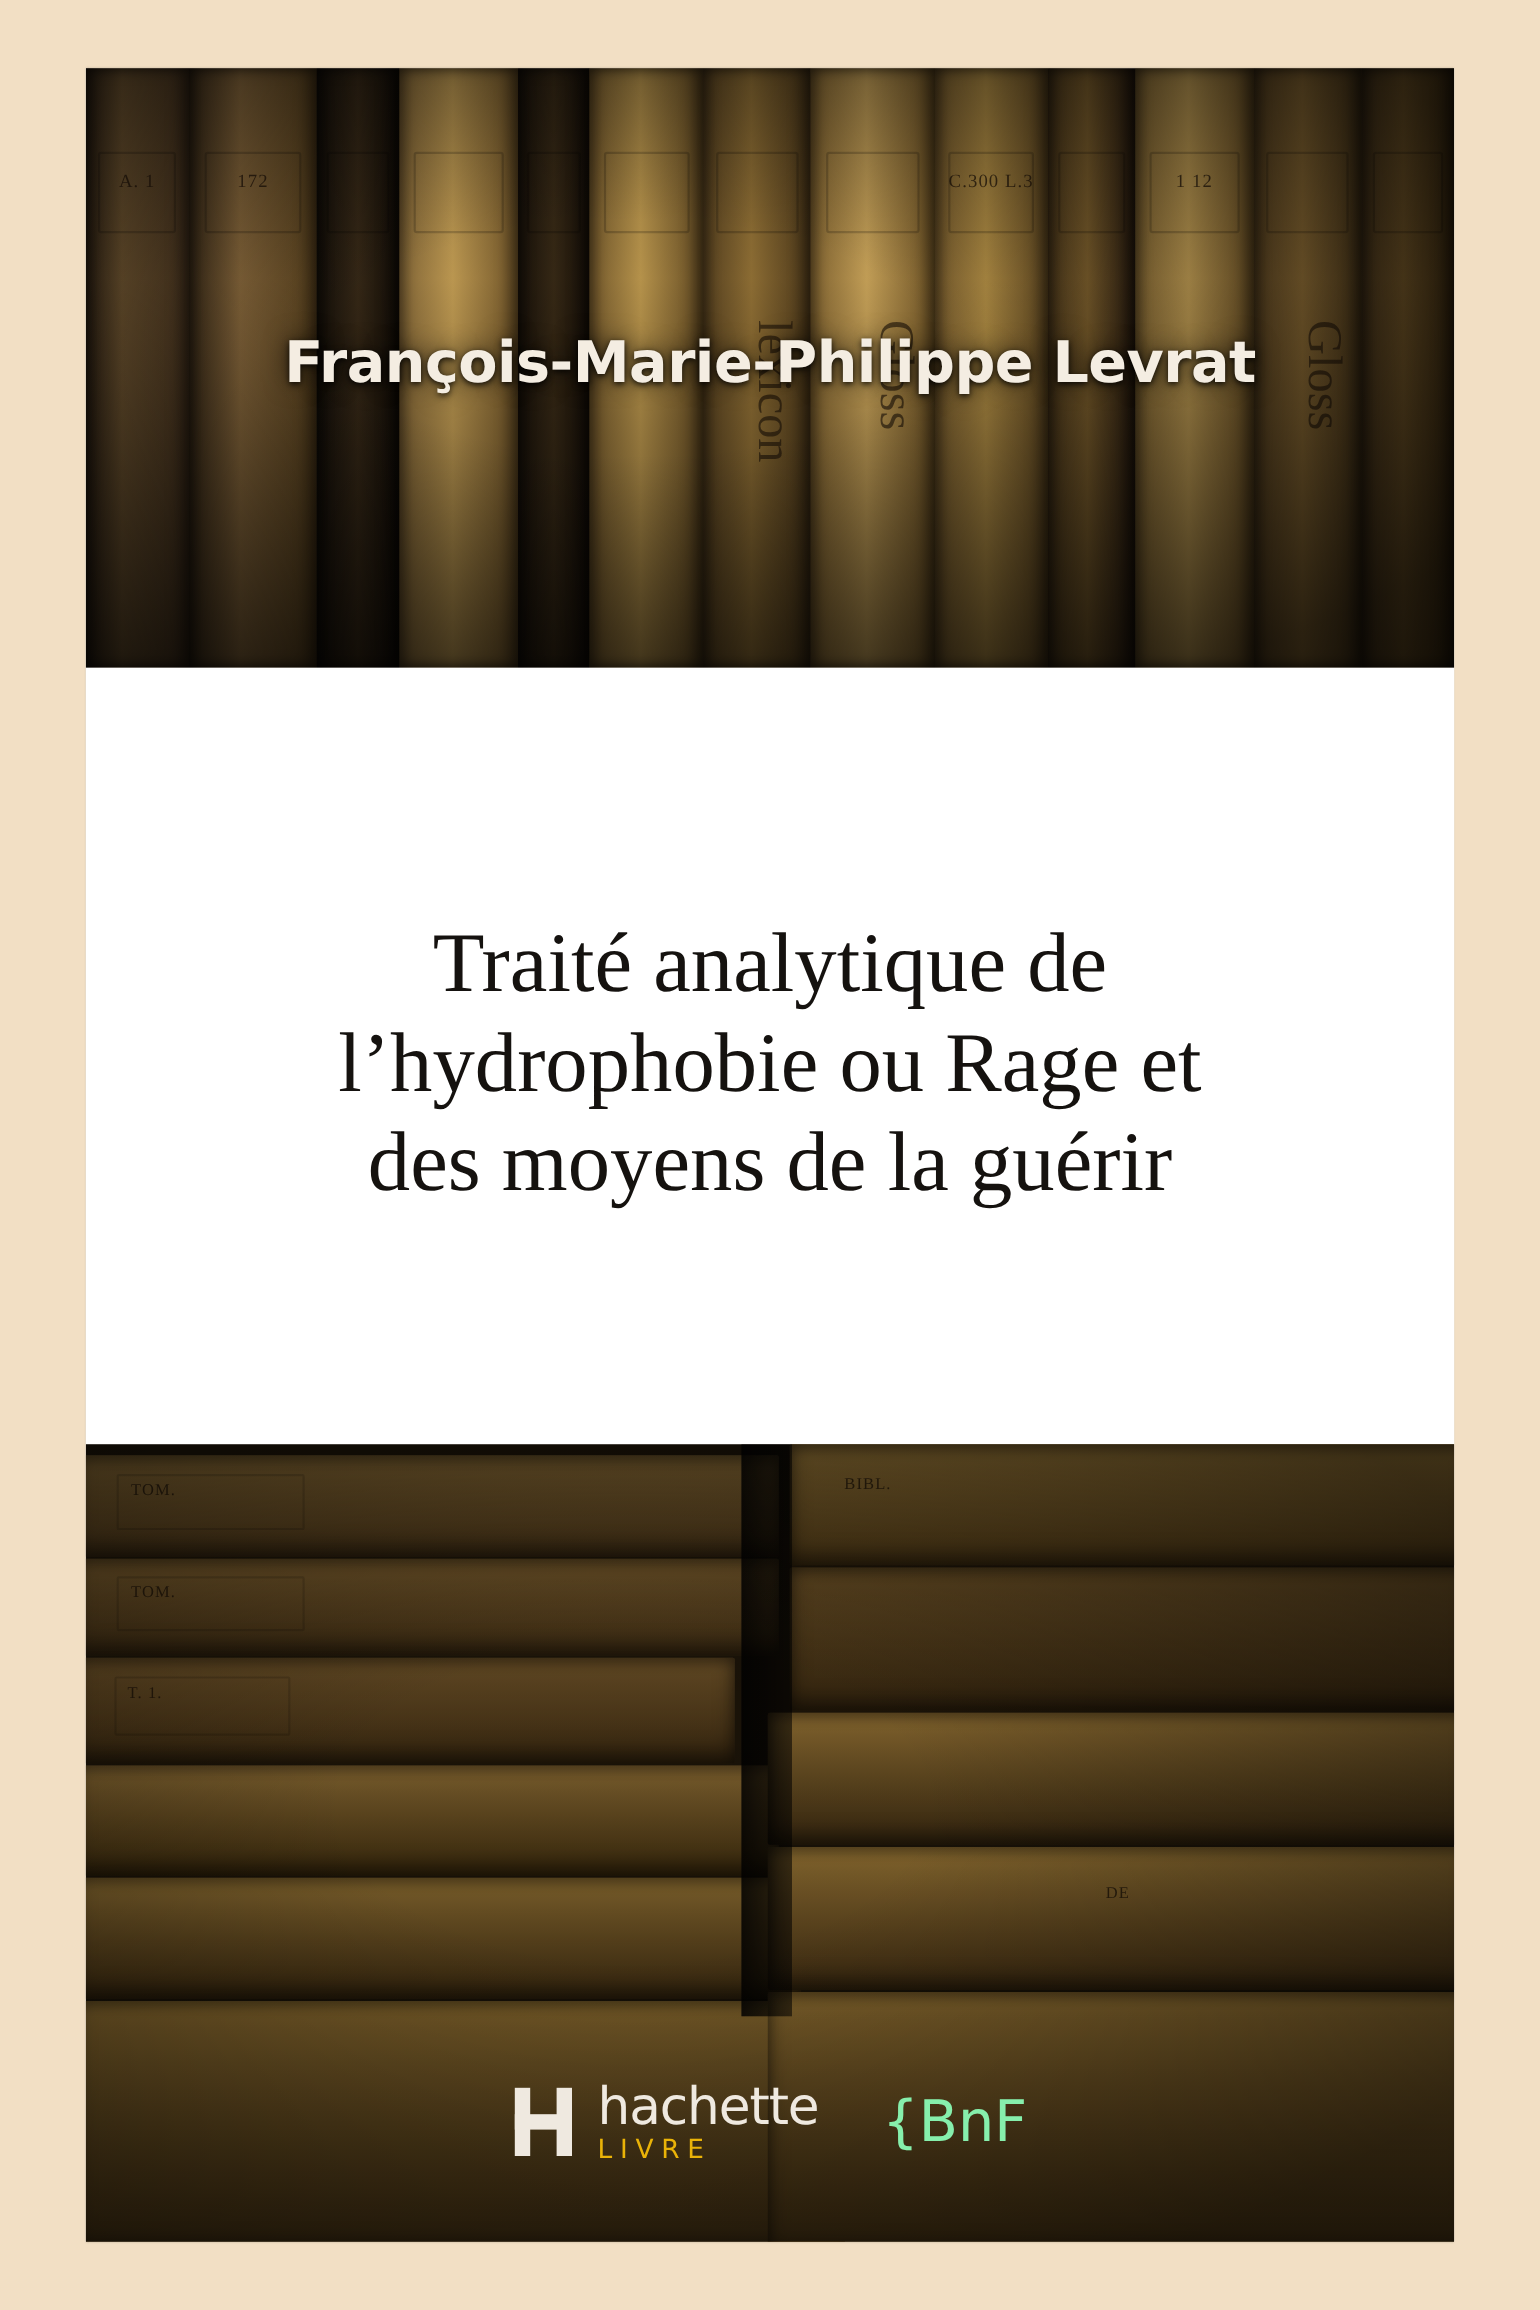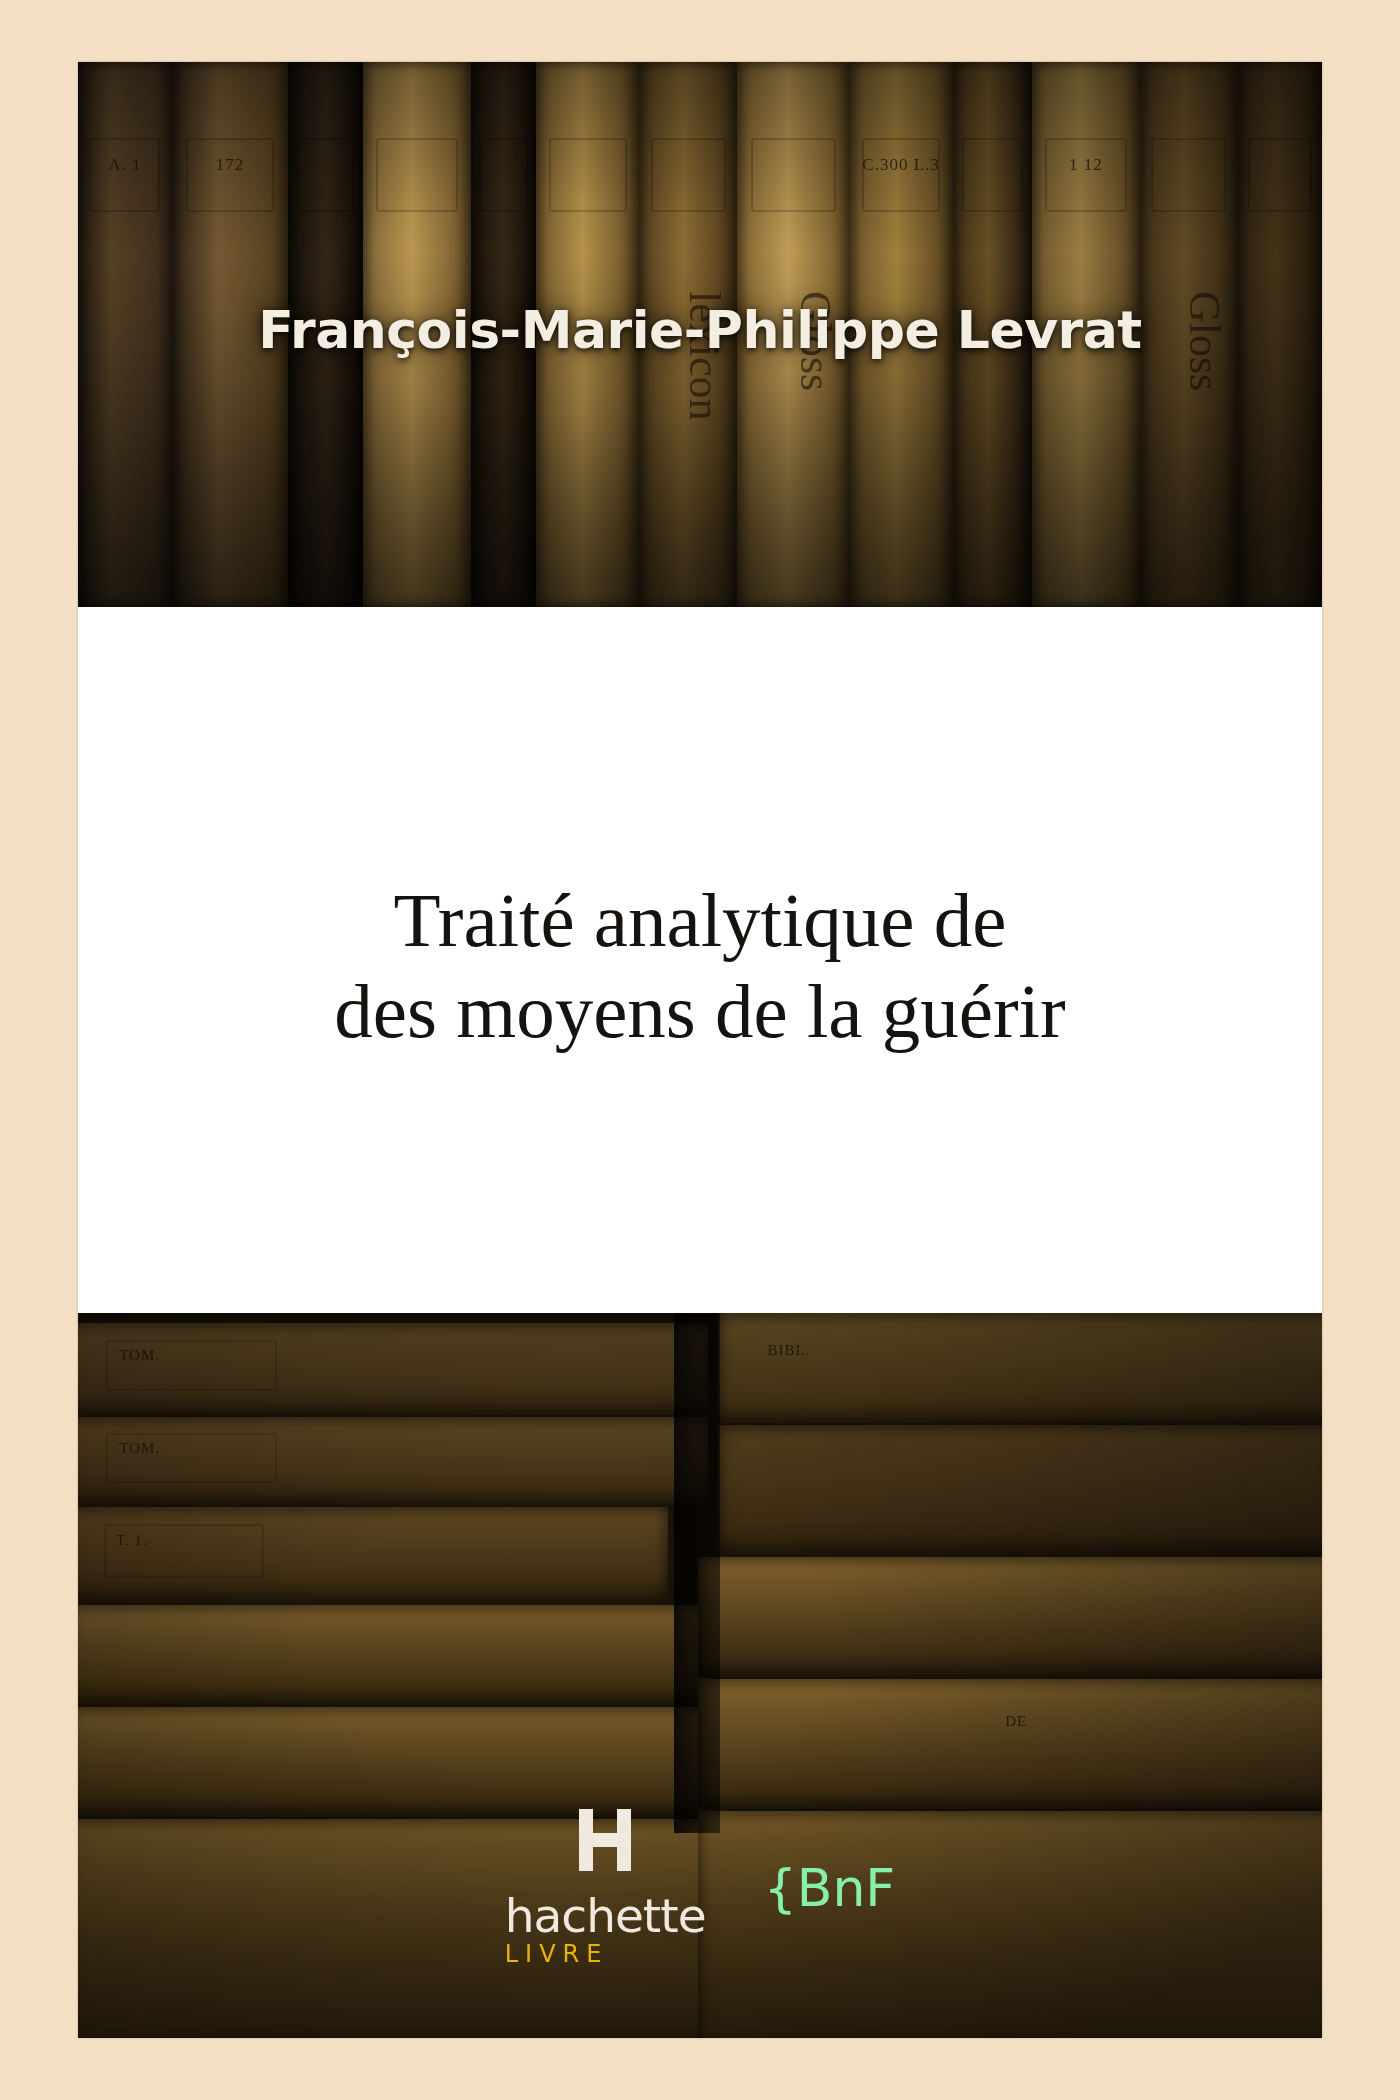--- a/index.html
+++ b/index.html
@@ -181,21 +181,20 @@
     bottom: 72px;
     display: flex;
     align-items: center;
     justify-content: center;
     gap: 58px;
   }
   .hachette {
     display: flex;
     align-items: center;
     gap: 21px;
-    flex-direction: column;
   }
   .hachette .mark {
     width: 56px;
     height: 62px;
     position: relative;
   }
   .hachette .mark i {
     position: absolute;
     background: #efe9e0;
     display: block;
@@ -277,20 +276,21 @@
         <div class="lbl"></div>
       </div>
     </div>
     <div class="vignette"></div>
     <div class="author">François-Marie-Philippe Levrat</div>
   </div>
 
   <div class="title-area">
     <div class="title">
       <div>Traité analytique de</div>
+      <div>l’hydrophobie ou Rage et</div>
       <div>des moyens de la guérir</div>
     </div>
   </div>
 
   <div class="band-bottom">
     <div class="stack">
 
       <div class="book-row" style="left:-10px;top:10px;width:640px;height:92px;background:linear-gradient(to bottom,#8b6c36,#4a3518);">
         <div class="band"></div>
         <div class="txt">TOM.</div>

